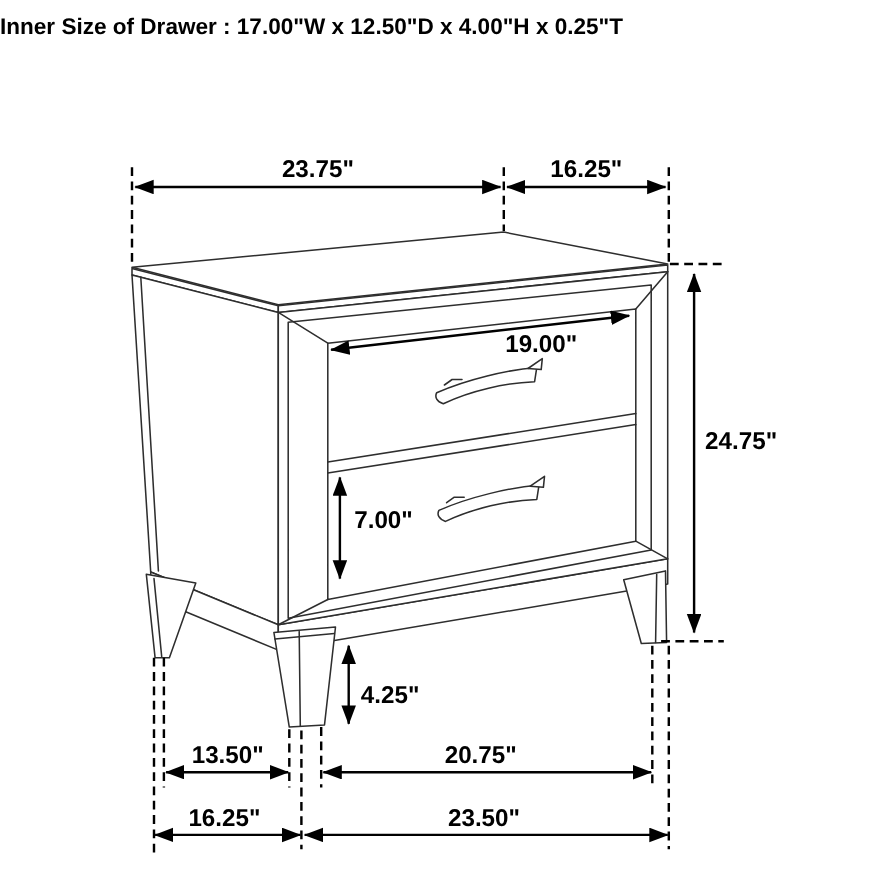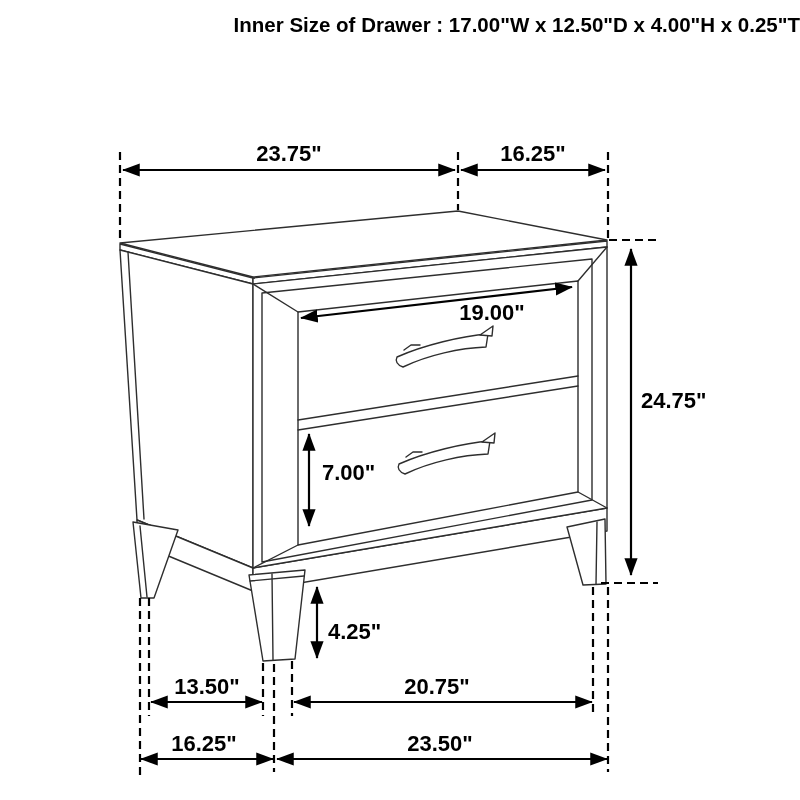--- a/index.html
+++ b/index.html
@@ -15,21 +15,21 @@
     position: relative;
     width: 800px;
     height: 800px;
     background: #ffffff;
   }
   .title {
     position: absolute;
     top: 13px;
     left: 0;
     width: 800px;
-    text-align: right;
+    text-align: left;
     font-size: 20.5px;
     font-weight: bold;
     color: #000000;
     letter-spacing: 0px;
     white-space: nowrap;
   }
   svg.diagram {
     position: absolute;
     top: 0;
     left: 0;

